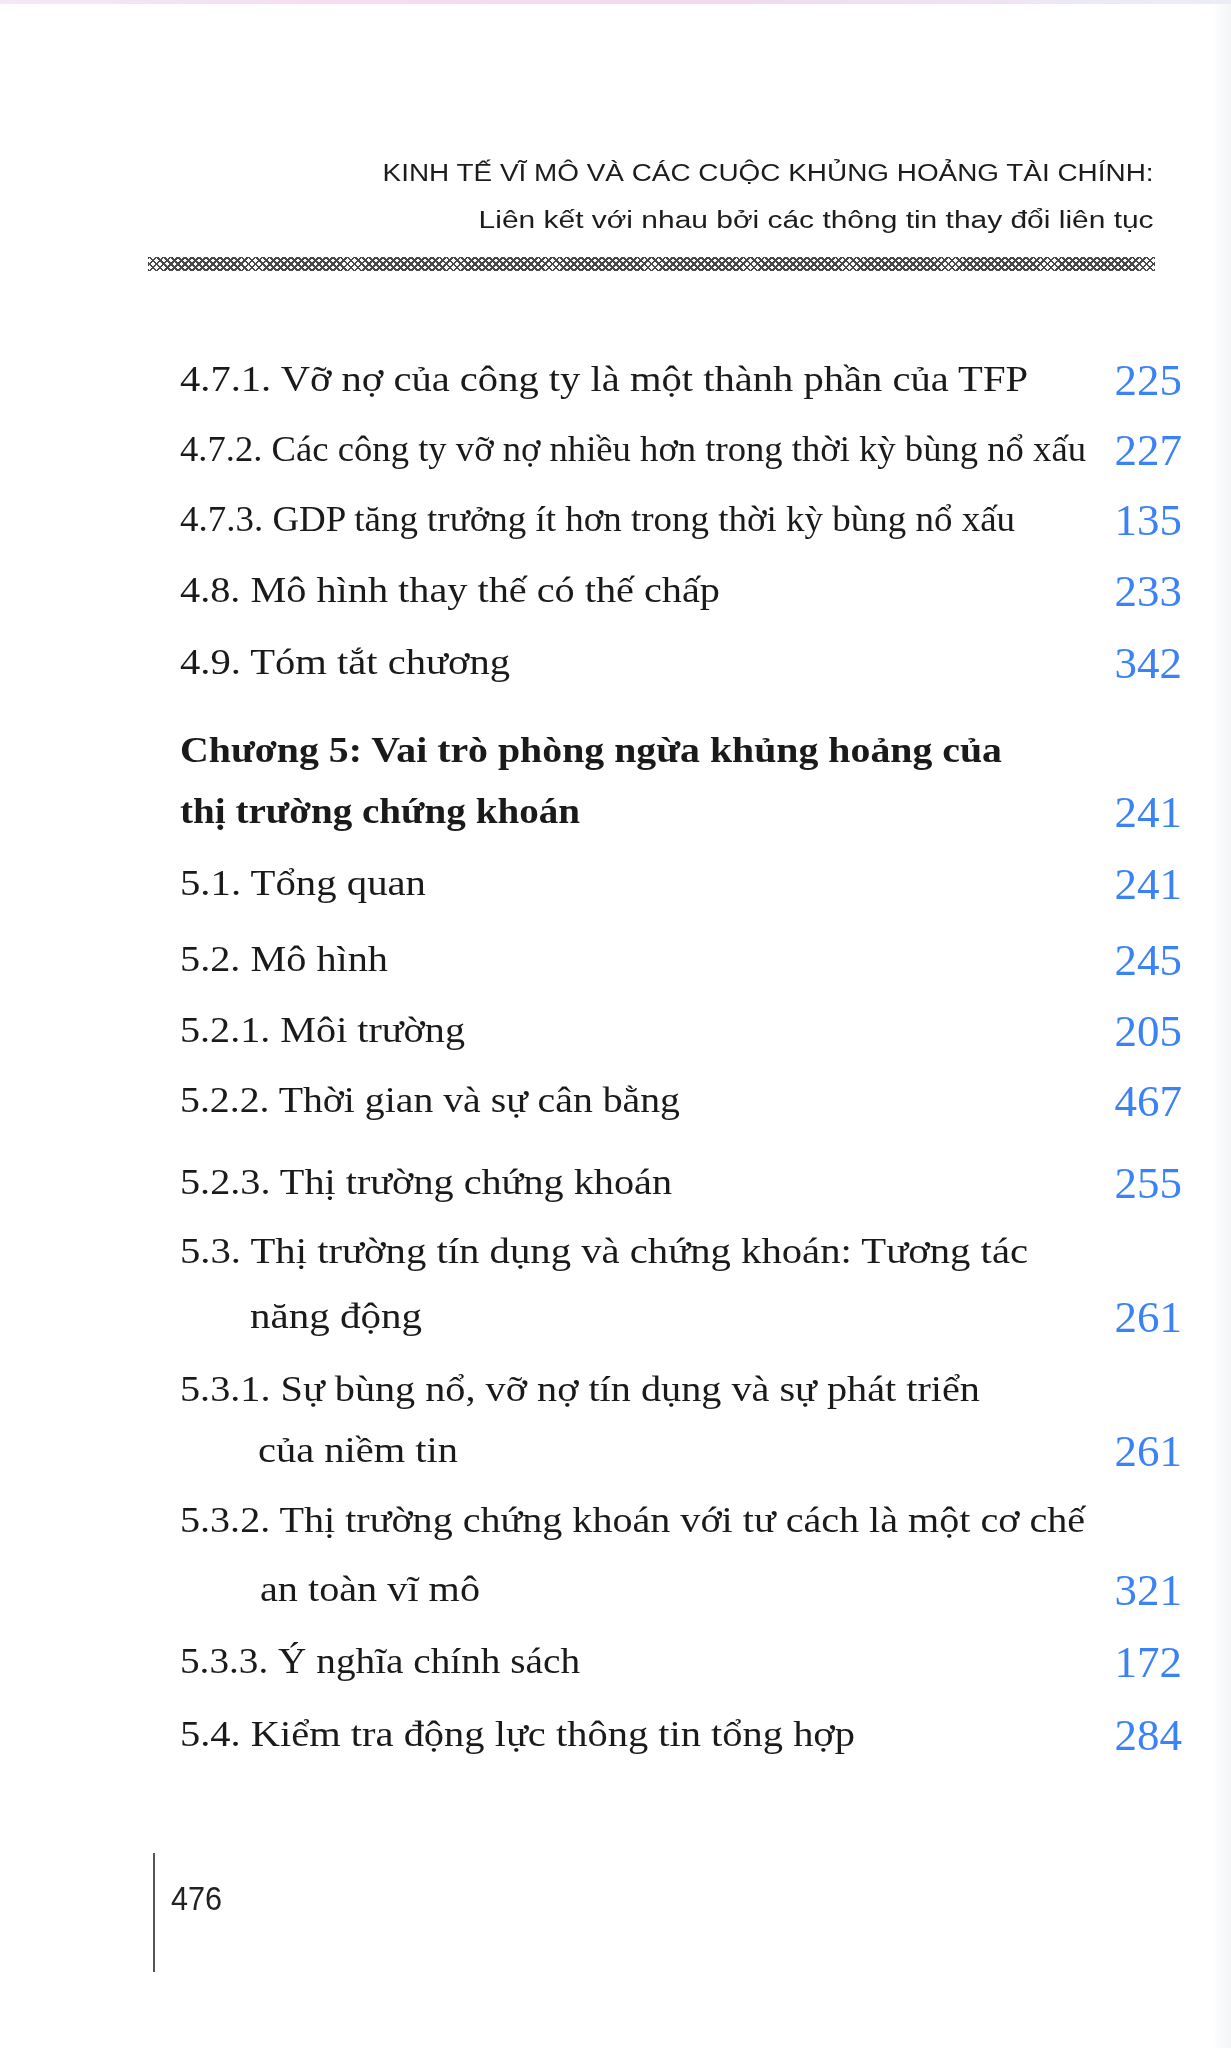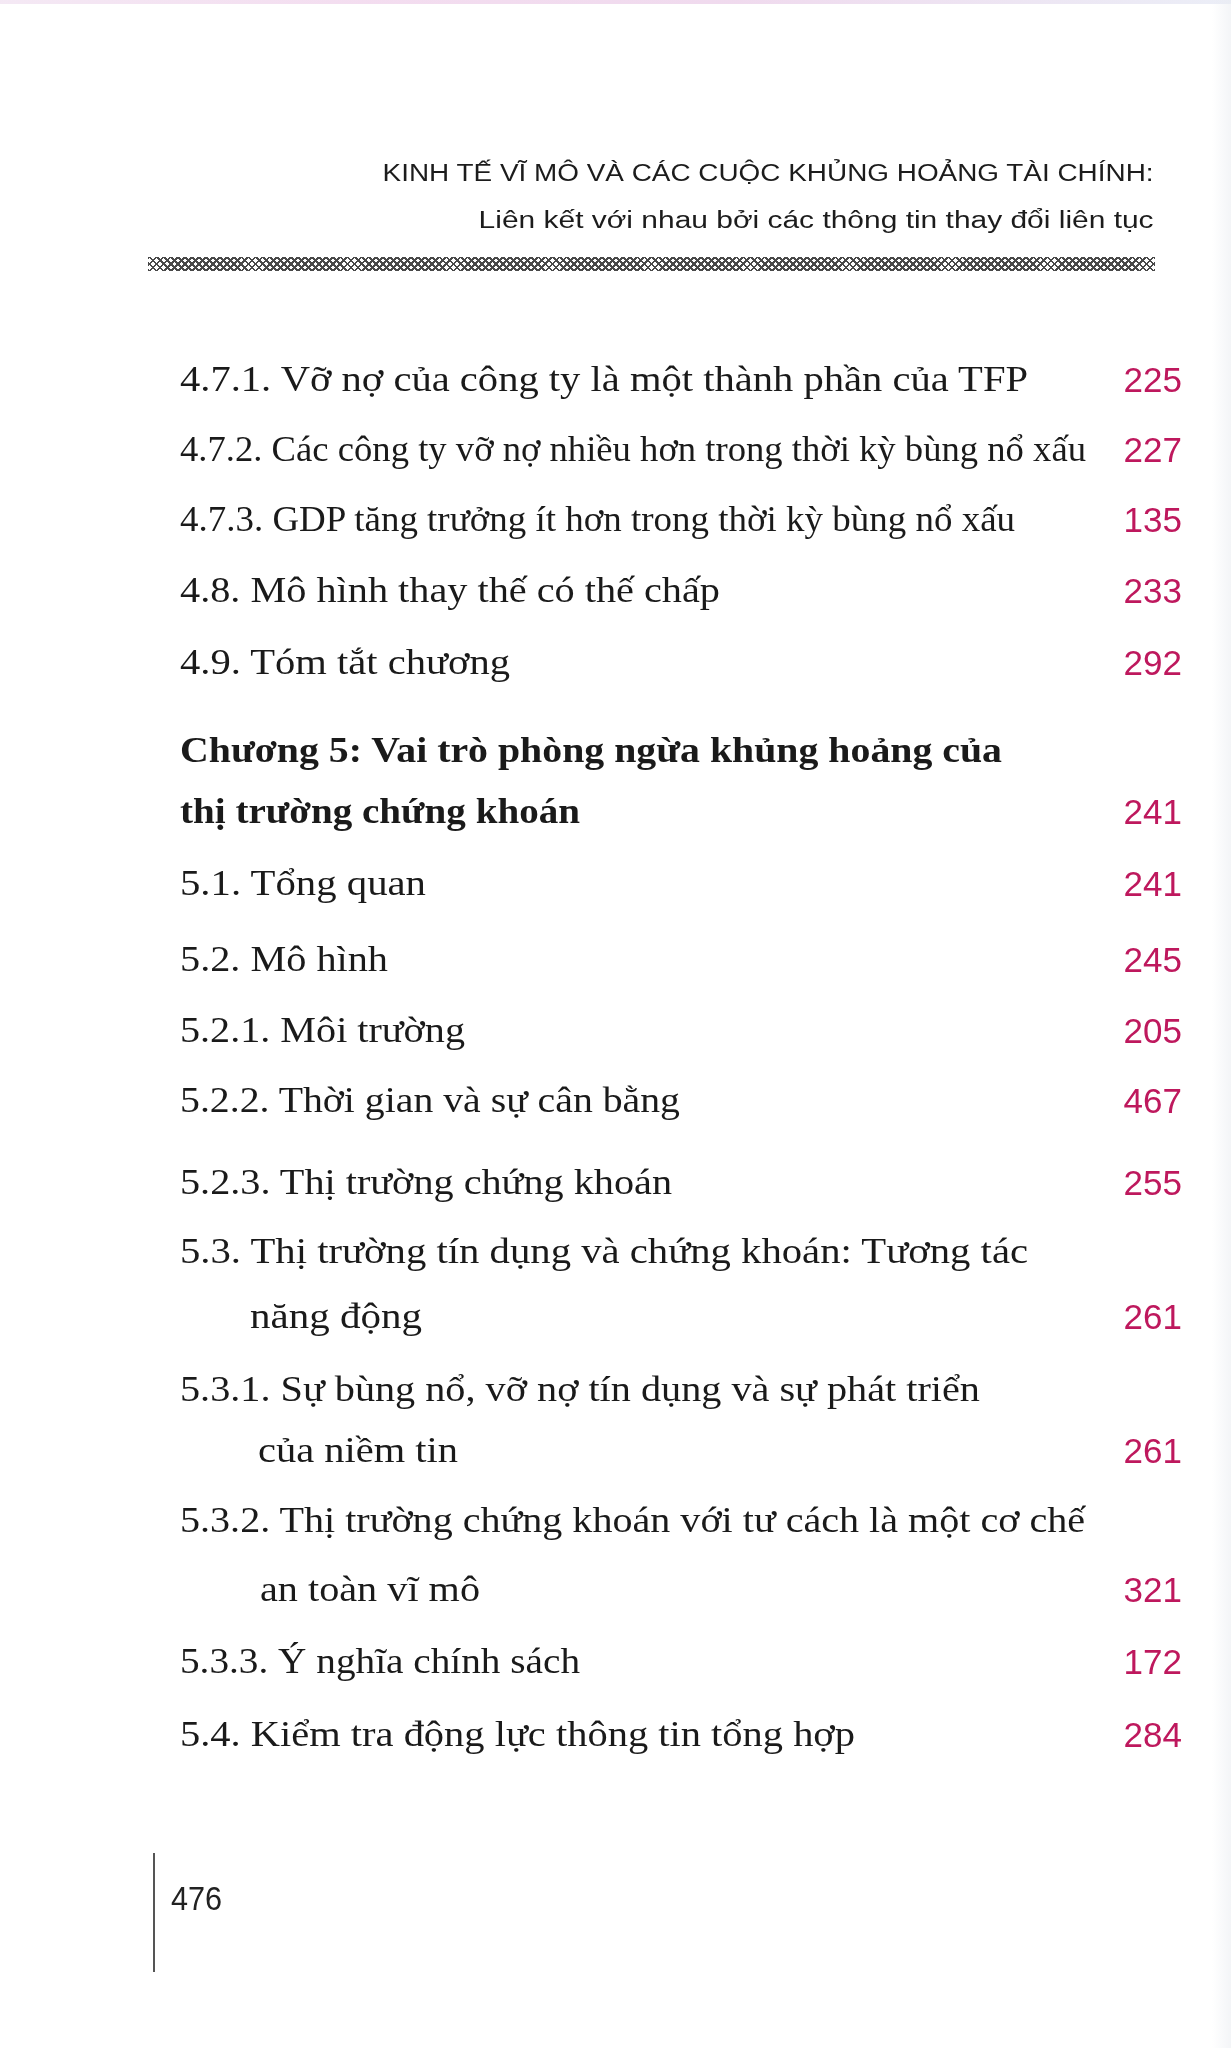--- a/index.html
+++ b/index.html
@@ -19,21 +19,21 @@
     opacity:.85; }
   .toc-row { position:absolute; left:152px; width:1002px; height:50px;margin-left:28px; }
   .toc-text { position:absolute; left:0; top:0; white-space:nowrap;
     font-family:"Liberation Serif", serif; font-size:35px; line-height:50px; color:#1a1a1a;
     transform-origin:left center; }
   .toc-text.indent1 { left:70px; }
   .toc-text.indent2 { left:78px; }
   .toc-text.indent3 { left:80px; }
   .toc-text.bold { font-weight:bold; }
   .toc-page { position:absolute; right:0; top:0; white-space:nowrap;
-    font-family:Liberation Sans, sans-serif; font-size:35px; line-height:50px; color:#be185d; }
+    font-family:Liberation Serif, serif; font-size:45px; line-height:50px; color:#3b82f6; }
   .folio-rule { position:absolute; left:153px; top:1853px; width:2px; height:119px; background:#555; }
   .folio { position:absolute; left:171px; top:1876px; font-family:"Liberation Sans", sans-serif;
     font-size:34px; line-height:44px; color:#222; transform-origin:left center; transform:scaleX(0.9); }
 </style>
 </head>
 <body>
 
 <div class="top-strip"></div>
 <div class="right-edge"></div>
 
@@ -52,21 +52,21 @@
 <div class="toc-row" style="top:495px">
   <span class="toc-text" style="transform: scaleX(1.0561);">4.7.3. GDP tăng trưởng ít hơn trong thời kỳ bùng nổ xấu</span>
   <span class="toc-page">135</span>
 </div>
 <div class="toc-row" style="top:566px">
   <span class="toc-text" style="transform: scaleX(1.1502);">4.8. Mô hình thay thế có thế chấp</span>
   <span class="toc-page">233</span>
 </div>
 <div class="toc-row" style="top:638px">
   <span class="toc-text" style="transform: scaleX(1.159);">4.9. Tóm tắt chương</span>
-  <span class="toc-page">292</span>
+  <span class="toc-page">342</span>
 </div>
 
 <div class="toc-row" style="top:726px">
   <span class="toc-text bold" style="transform: scaleX(1.1373);">Chương 5: Vai trò phòng ngừa khủng hoảng của</span>
 </div>
 <div class="toc-row" style="top:787px">
   <span class="toc-text bold" style="transform: scaleX(1.1173);">thị trường chứng khoán</span>
   <span class="toc-page">241</span>
 </div>
 

